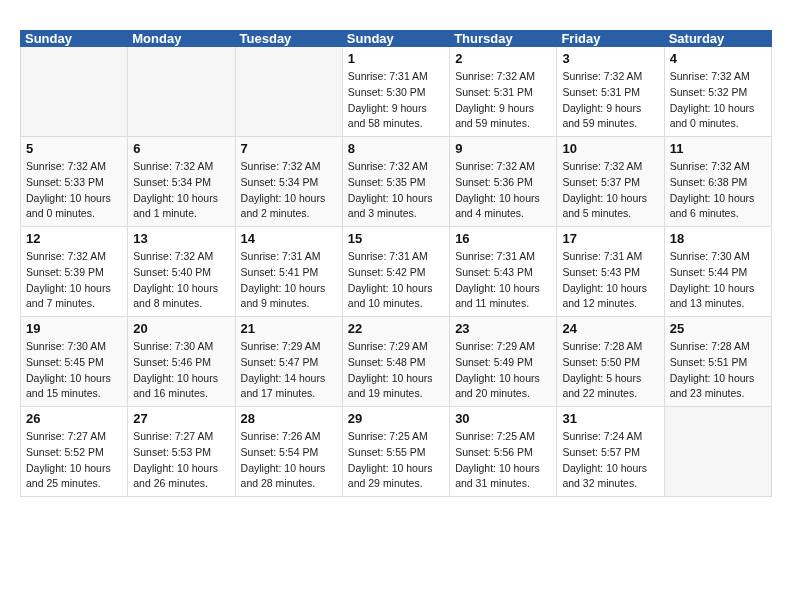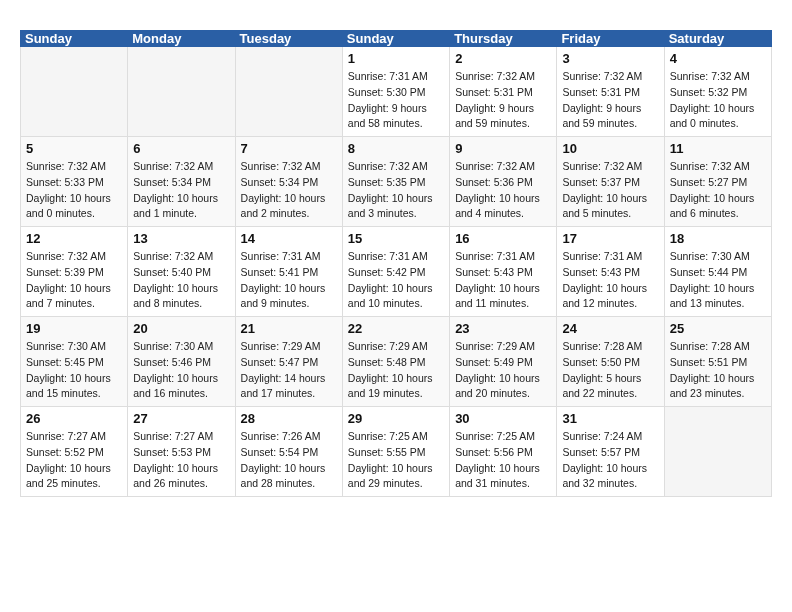--- a/index.html
+++ b/index.html
@@ -183,21 +183,21 @@
         <div class="day-info">
           <span>Sunrise: </span><span>7:32 AM</span><br>
           <span>Sunset: </span><span>5:37 PM</span><br>
           <span>Daylight: </span><span>10 hours and 5 minutes.</span>
         </div>
       </td>
         <td>
         <div class="day-num">11</div>
         <div class="day-info">
           <span>Sunrise: </span><span>7:32 AM</span><br>
-          <span>Sunset: </span><span>5:27 PM</span><br>
+          <span>Sunset: </span><span>6:38 PM</span><br>
           <span>Daylight: </span><span>10 hours and 6 minutes.</span>
         </div>
       </td>
       </tr>
       <tr>
         <td>
         <div class="day-num">12</div>
         <div class="day-info">
           <span>Sunrise: </span><span>7:32 AM</span><br>
           <span>Sunset: </span><span>5:39 PM</span><br>

